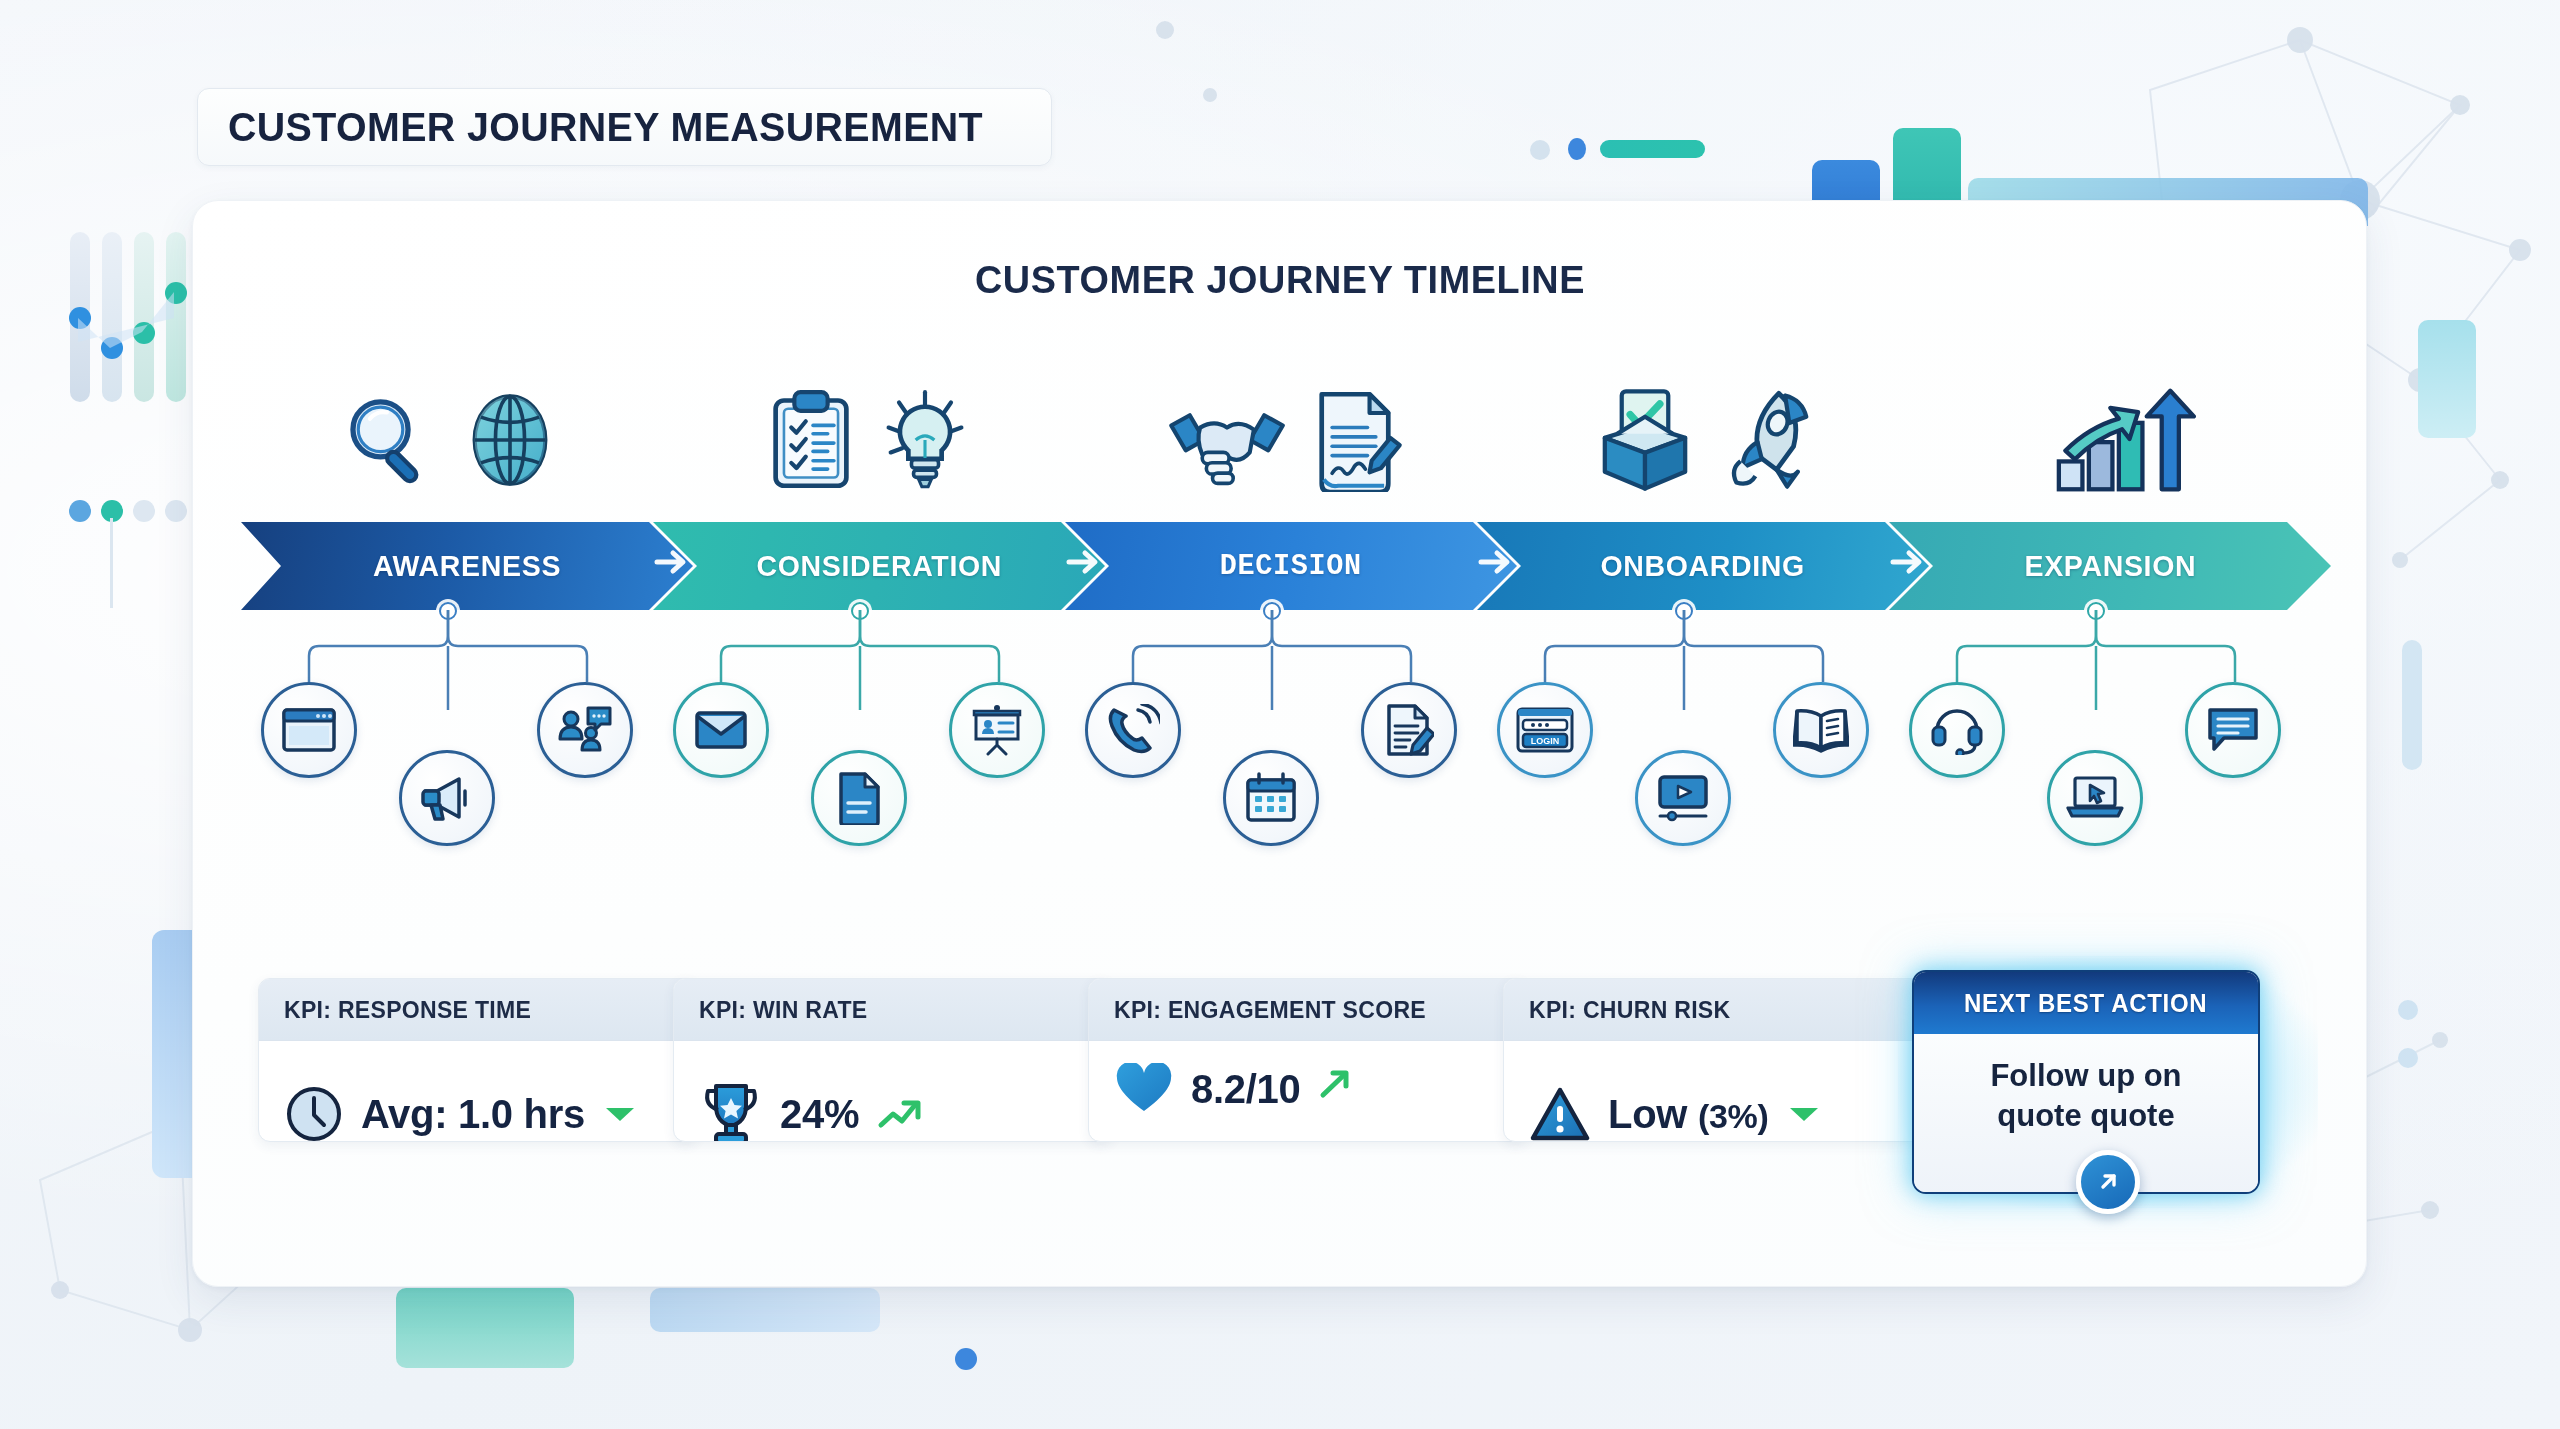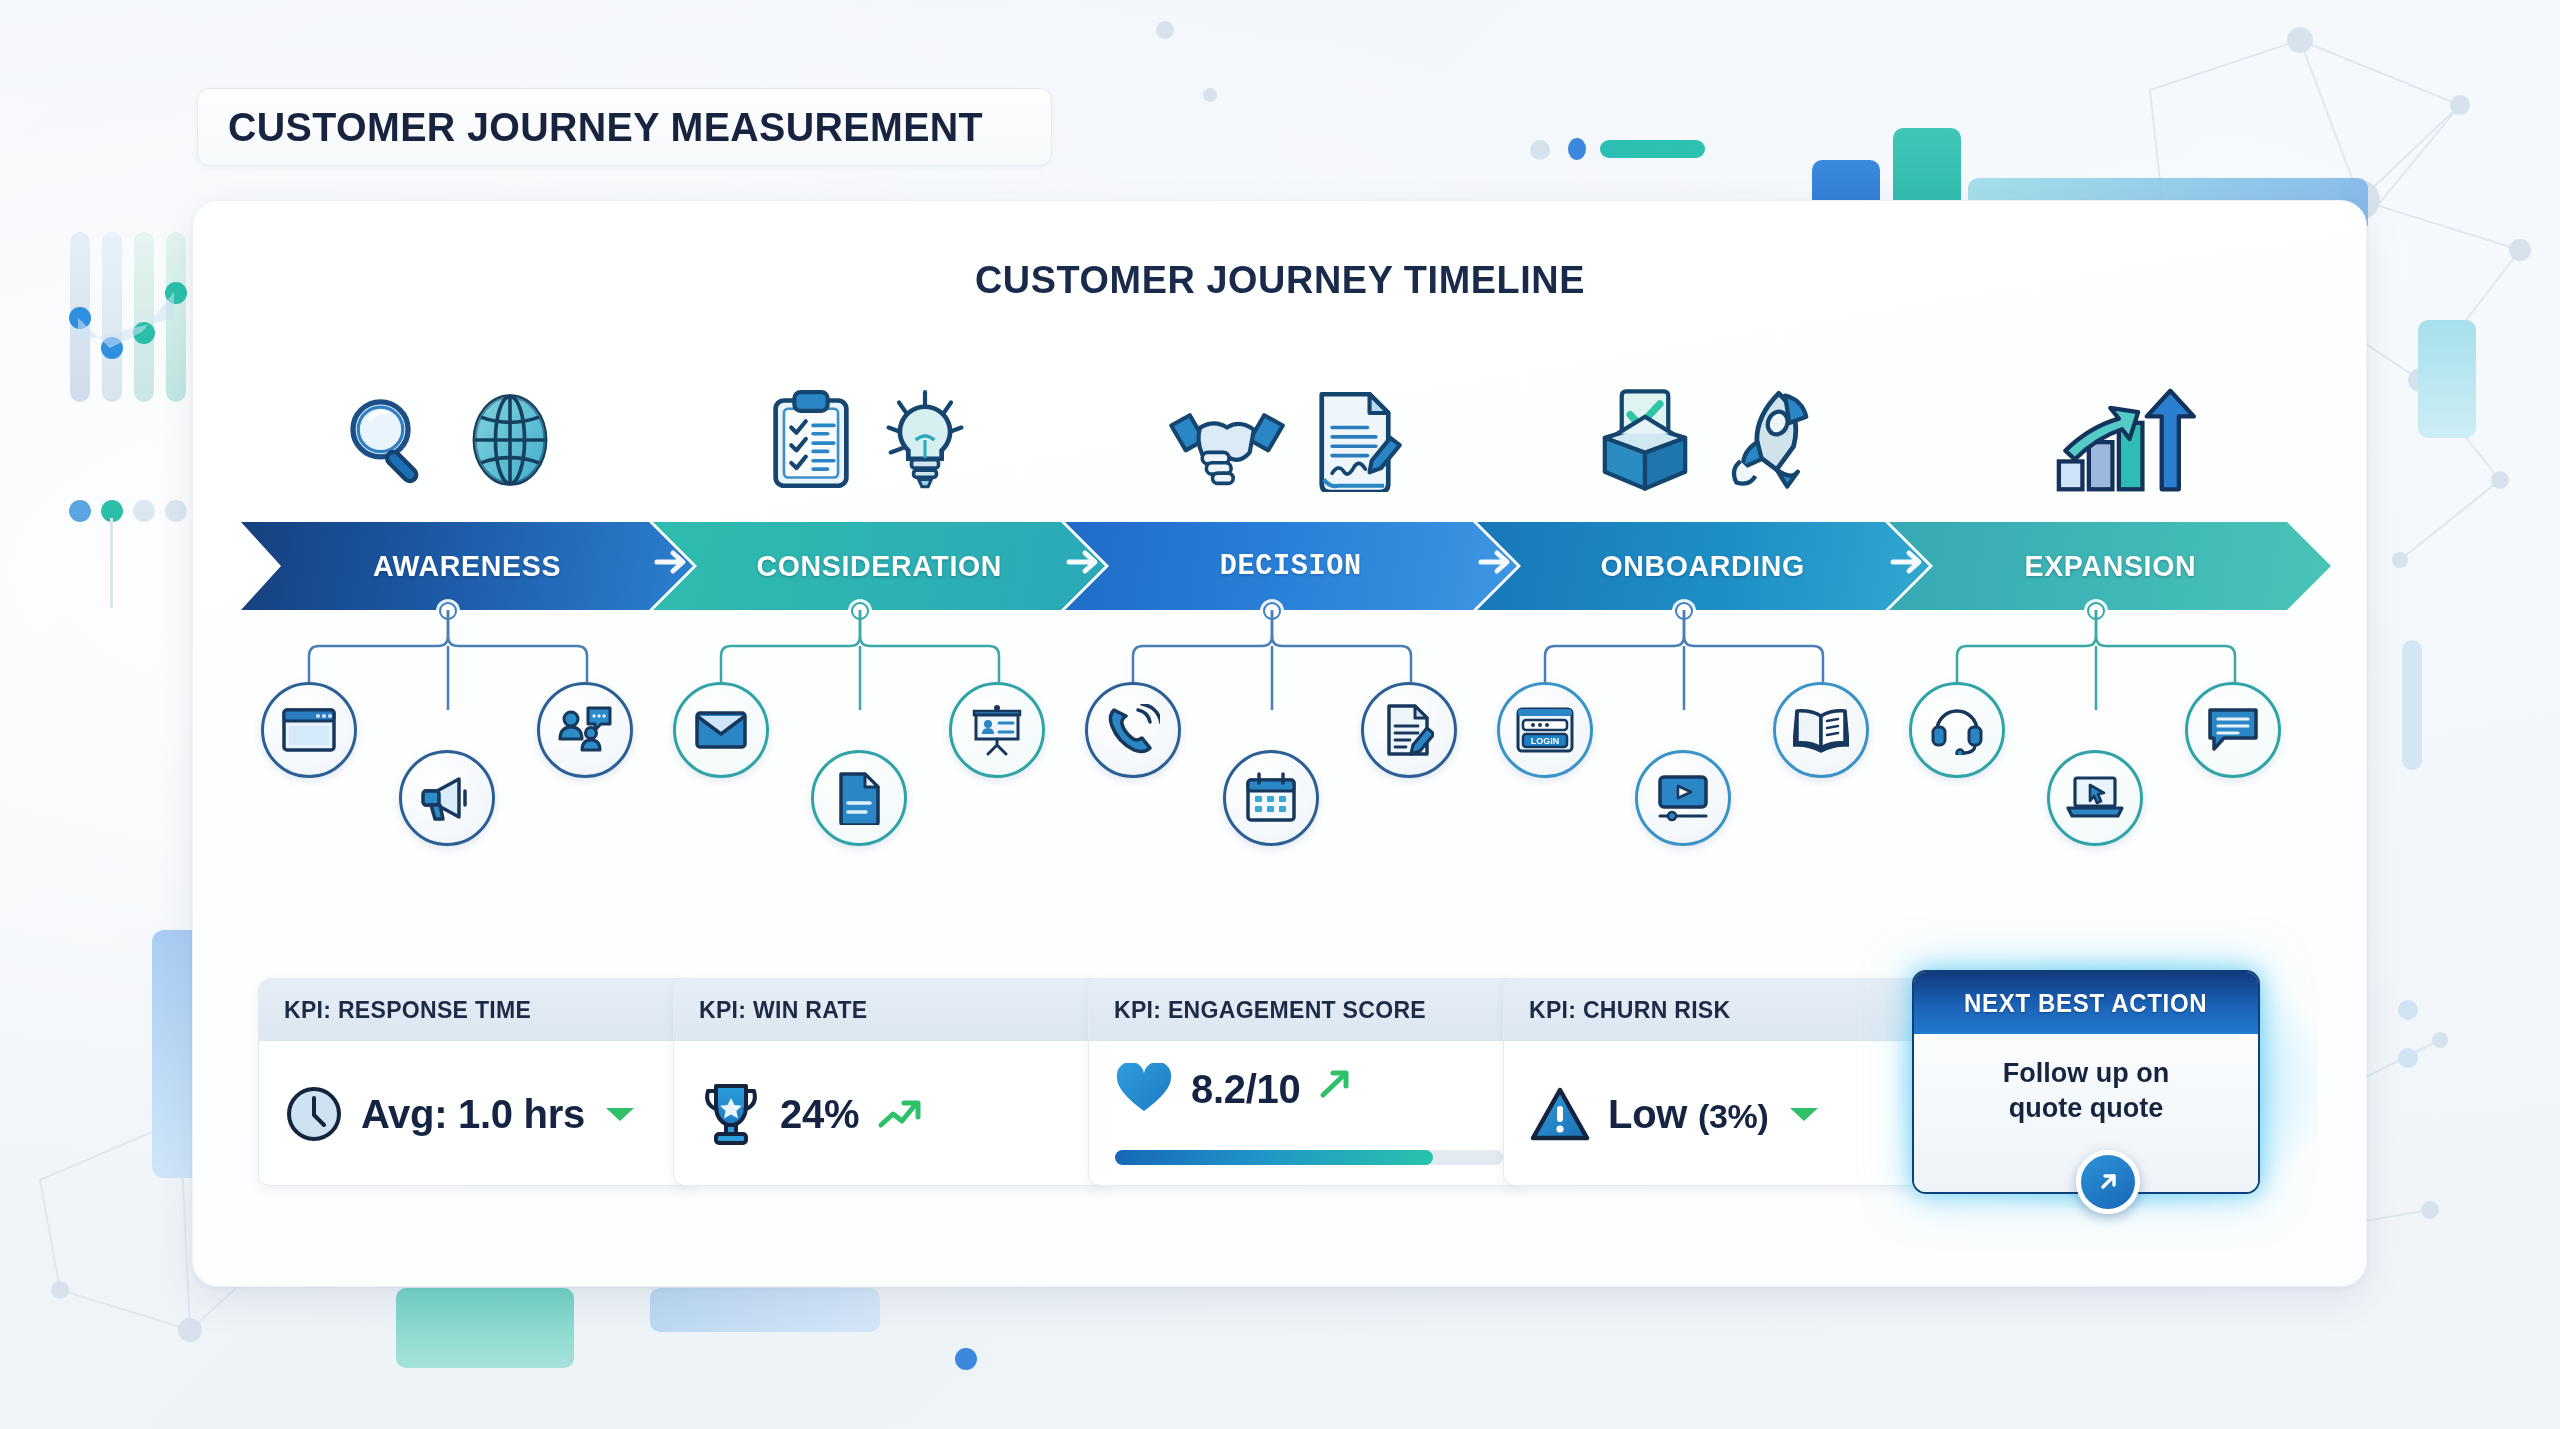--- a/index.html
+++ b/index.html
@@ -106,21 +106,21 @@
   .tp-circle {
     position: absolute; border-radius: 50%;
     background: radial-gradient(circle at 35% 30%, #ffffff 0%, #f3f7fb 70%, #eaf1f7 100%);
     display: flex; align-items: center; justify-content: center;
     box-shadow: 0 3px 9px rgba(40,80,130,.13);
   }
 
   
   #kpis { position: absolute; left: 258px; top: 978px; width: 2060px; height: 230px; }
   .kpi {
-    position: absolute; top: 0; height: 208px;
+    position: absolute; top: 0; height: 164px;
     background: #ffffff;
     border: 1.5px solid #e4ebf2;
     border-radius: 12px;
     box-shadow: 0 4px 12px rgba(40,70,110,.07);
     overflow: hidden;
   }
   .kpi-head {
     height: 62px; background: linear-gradient(180deg,#e6edf5 0%, #dde7f1 100%);
     border-bottom: 1px solid #dbe4ee;
     display: flex; align-items: center; padding-left: 25px;
@@ -164,21 +164,21 @@
     color: #fff; font-size: 25px; font-weight: 700; letter-spacing: .7px;
     transform: scaleX(.96); text-shadow: 0 1px 2px rgba(0,20,50,.4);
   }
   #nba .nba-body {
     height: 162px;
     background: linear-gradient(180deg,#fbfdfe 0%, #eef3f9 100%);
     display: flex; align-items: flex-start; justify-content: center;
     padding-top: 22px;
   }
   #nba .nba-body .t {
-    font-size: 27px; font-weight: 600; color: #16243f; text-align: center; line-height: 1.28;
+    font-size: 31px; font-weight: 600; color: #16243f; text-align: center; line-height: 1.28;
   }
   #nba-btn {
     position: absolute; left: 50%; transform: translateX(-50%);
     bottom: -6px; width: 64px; height: 64px; border-radius: 50%;
     background: linear-gradient(150deg,#2f92d6 0%, #1769b8 100%);
     border: 5px solid #ffffff;
     display: flex; align-items: center; justify-content: center;
     box-shadow: 0 4px 12px rgba(20,70,130,.35);
   }
 

